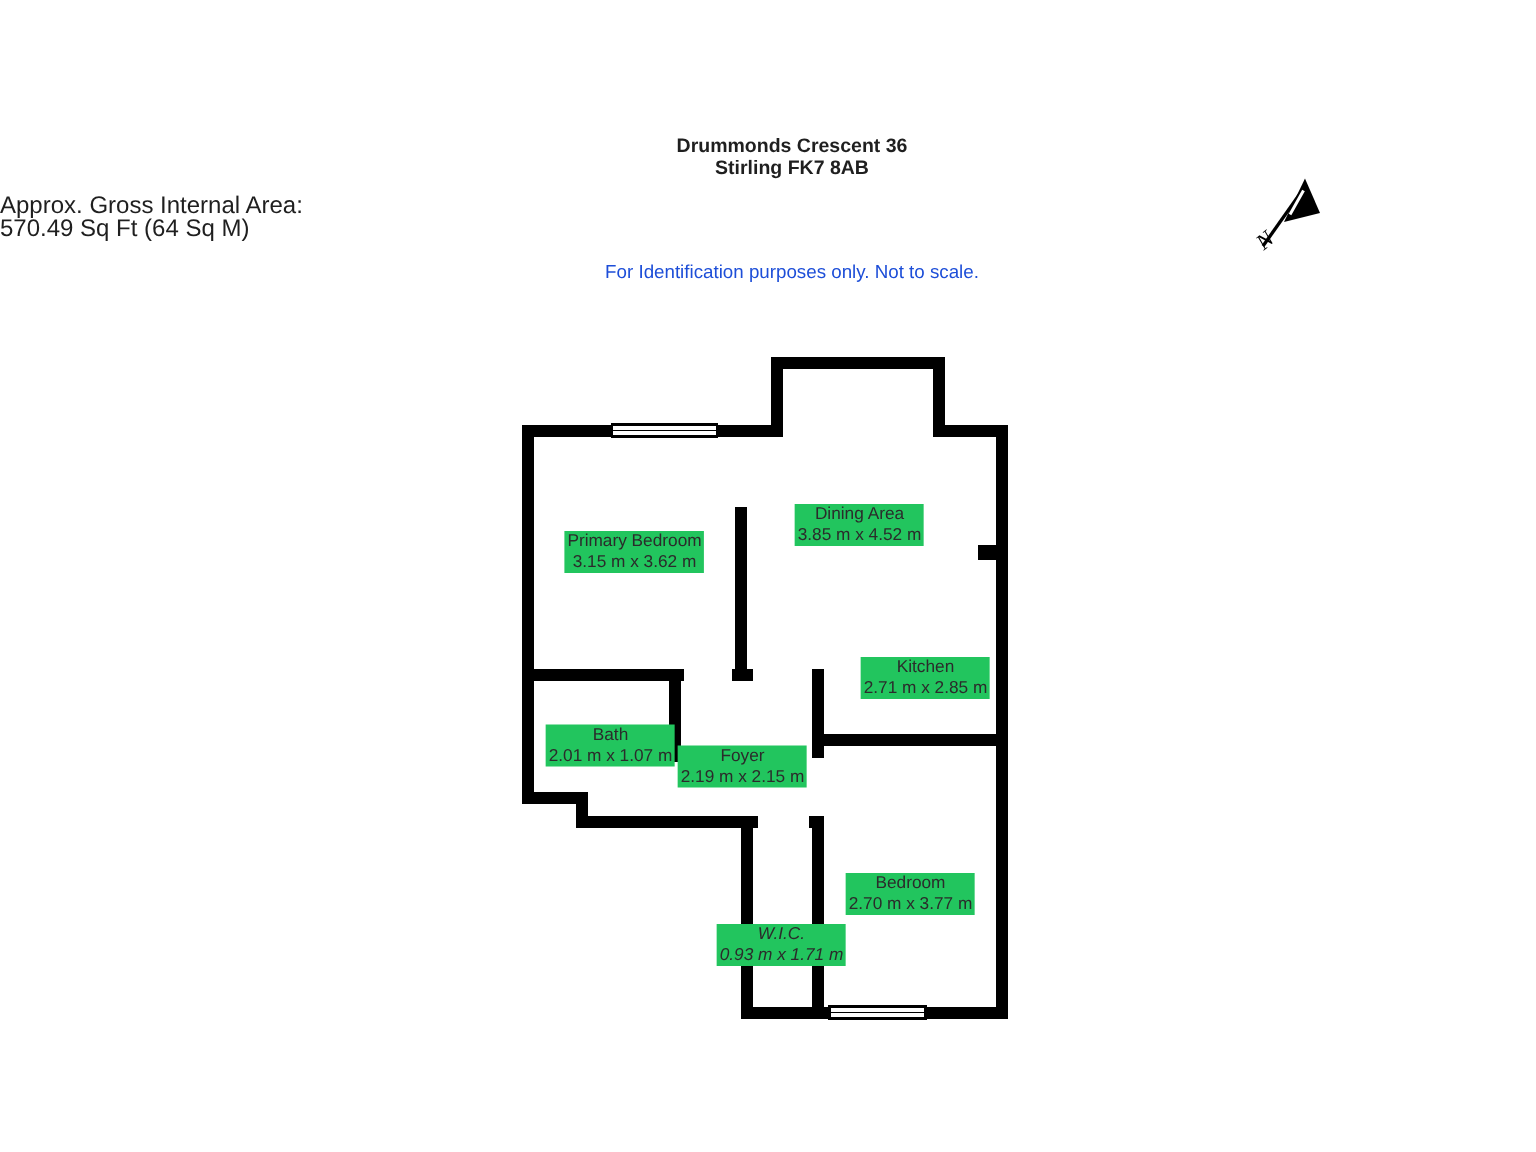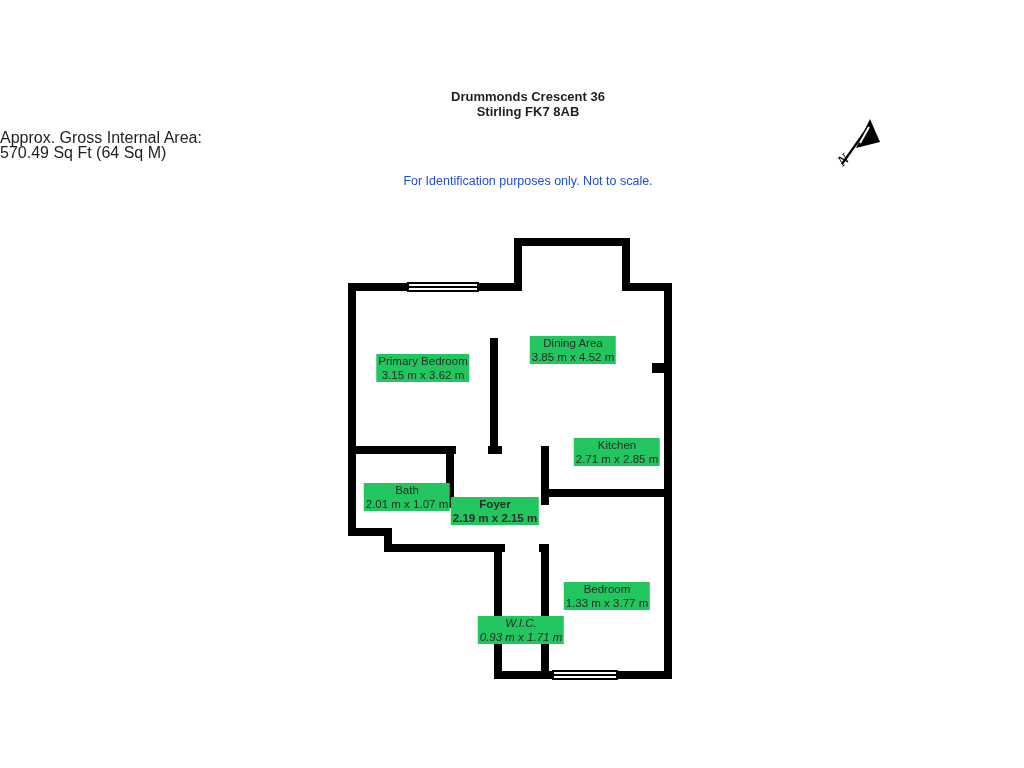--- a/index.html
+++ b/index.html
@@ -130,26 +130,26 @@
     <span>3.85 m x 4.52 m</span>
   </div>
   <div class="room-label" style="left:617px; top:452px;">
     <span>Kitchen</span>
     <span>2.71 m x 2.85 m</span>
   </div>
   <div class="room-label" style="left:407px; top:497px;">
     <span>Bath</span>
     <span>2.01 m x 1.07 m</span>
   </div>
-  <div class="room-label" style="left:495px; top:511px;font-weight:bold;">
+  <div class="room-label" style="left:495px; top:511px;">
     <span>Foyer</span>
     <span>2.19 m x 2.15 m</span>
   </div>
   <div class="room-label" style="left:607px; top:596px;">
     <span>Bedroom</span>
-    <span>1.33 m x 3.77 m</span>
+    <span>2.70 m x 3.77 m</span>
   </div>
   <div class="room-label" style="left:521px; top:630px;font-style:italic;">
     <span>W.I.C.</span>
     <span>0.93 m x 1.71 m</span>
   </div>
 
 </div>
 
 </body></html>

